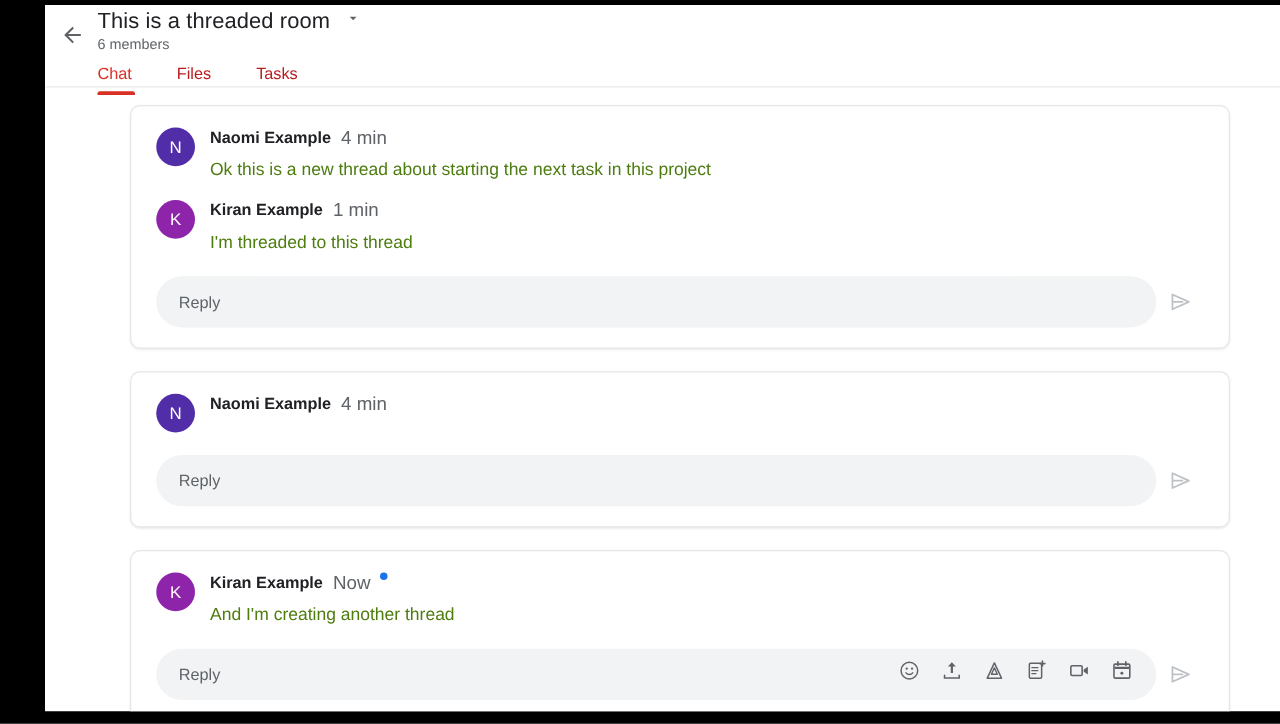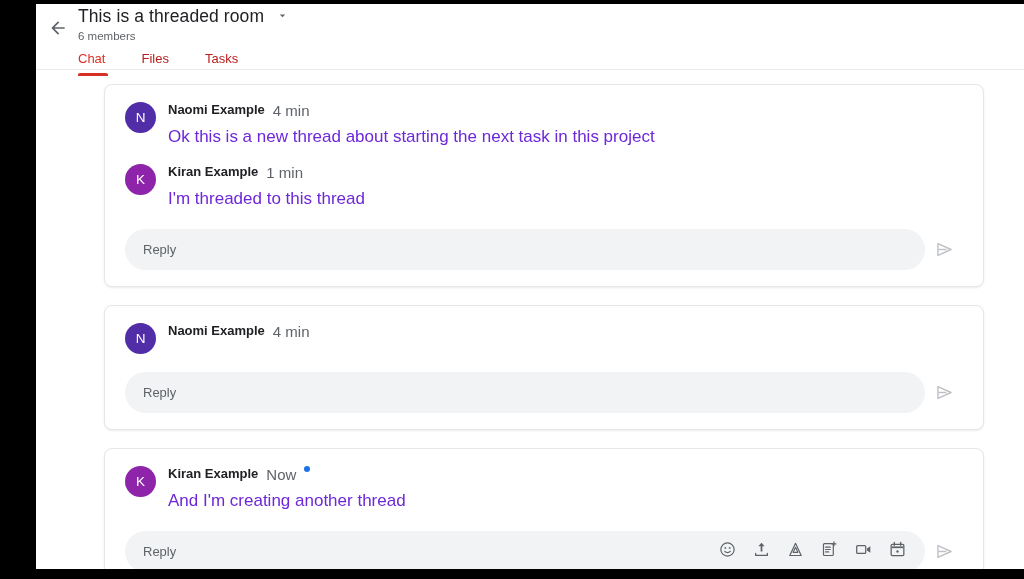--- a/index.html
+++ b/index.html
@@ -149,22 +149,22 @@
     white-space: nowrap;
   }
   .new-dot {
     width: 6px;
     height: 6px;
     border-radius: 50%;
     background: #1a73e8;
     display: inline-block;
   }
   .msg-text {
-    font-size: 17px;
-    color: #6d28d9;
+    font-size: 14px;
+    color: #4d7c0f;
     margin-top: 6px;
     line-height: 1.35;
   }
 
   
   .reply-row {
     display: flex;
     align-items: center;
     margin-top: 18px;
   }

